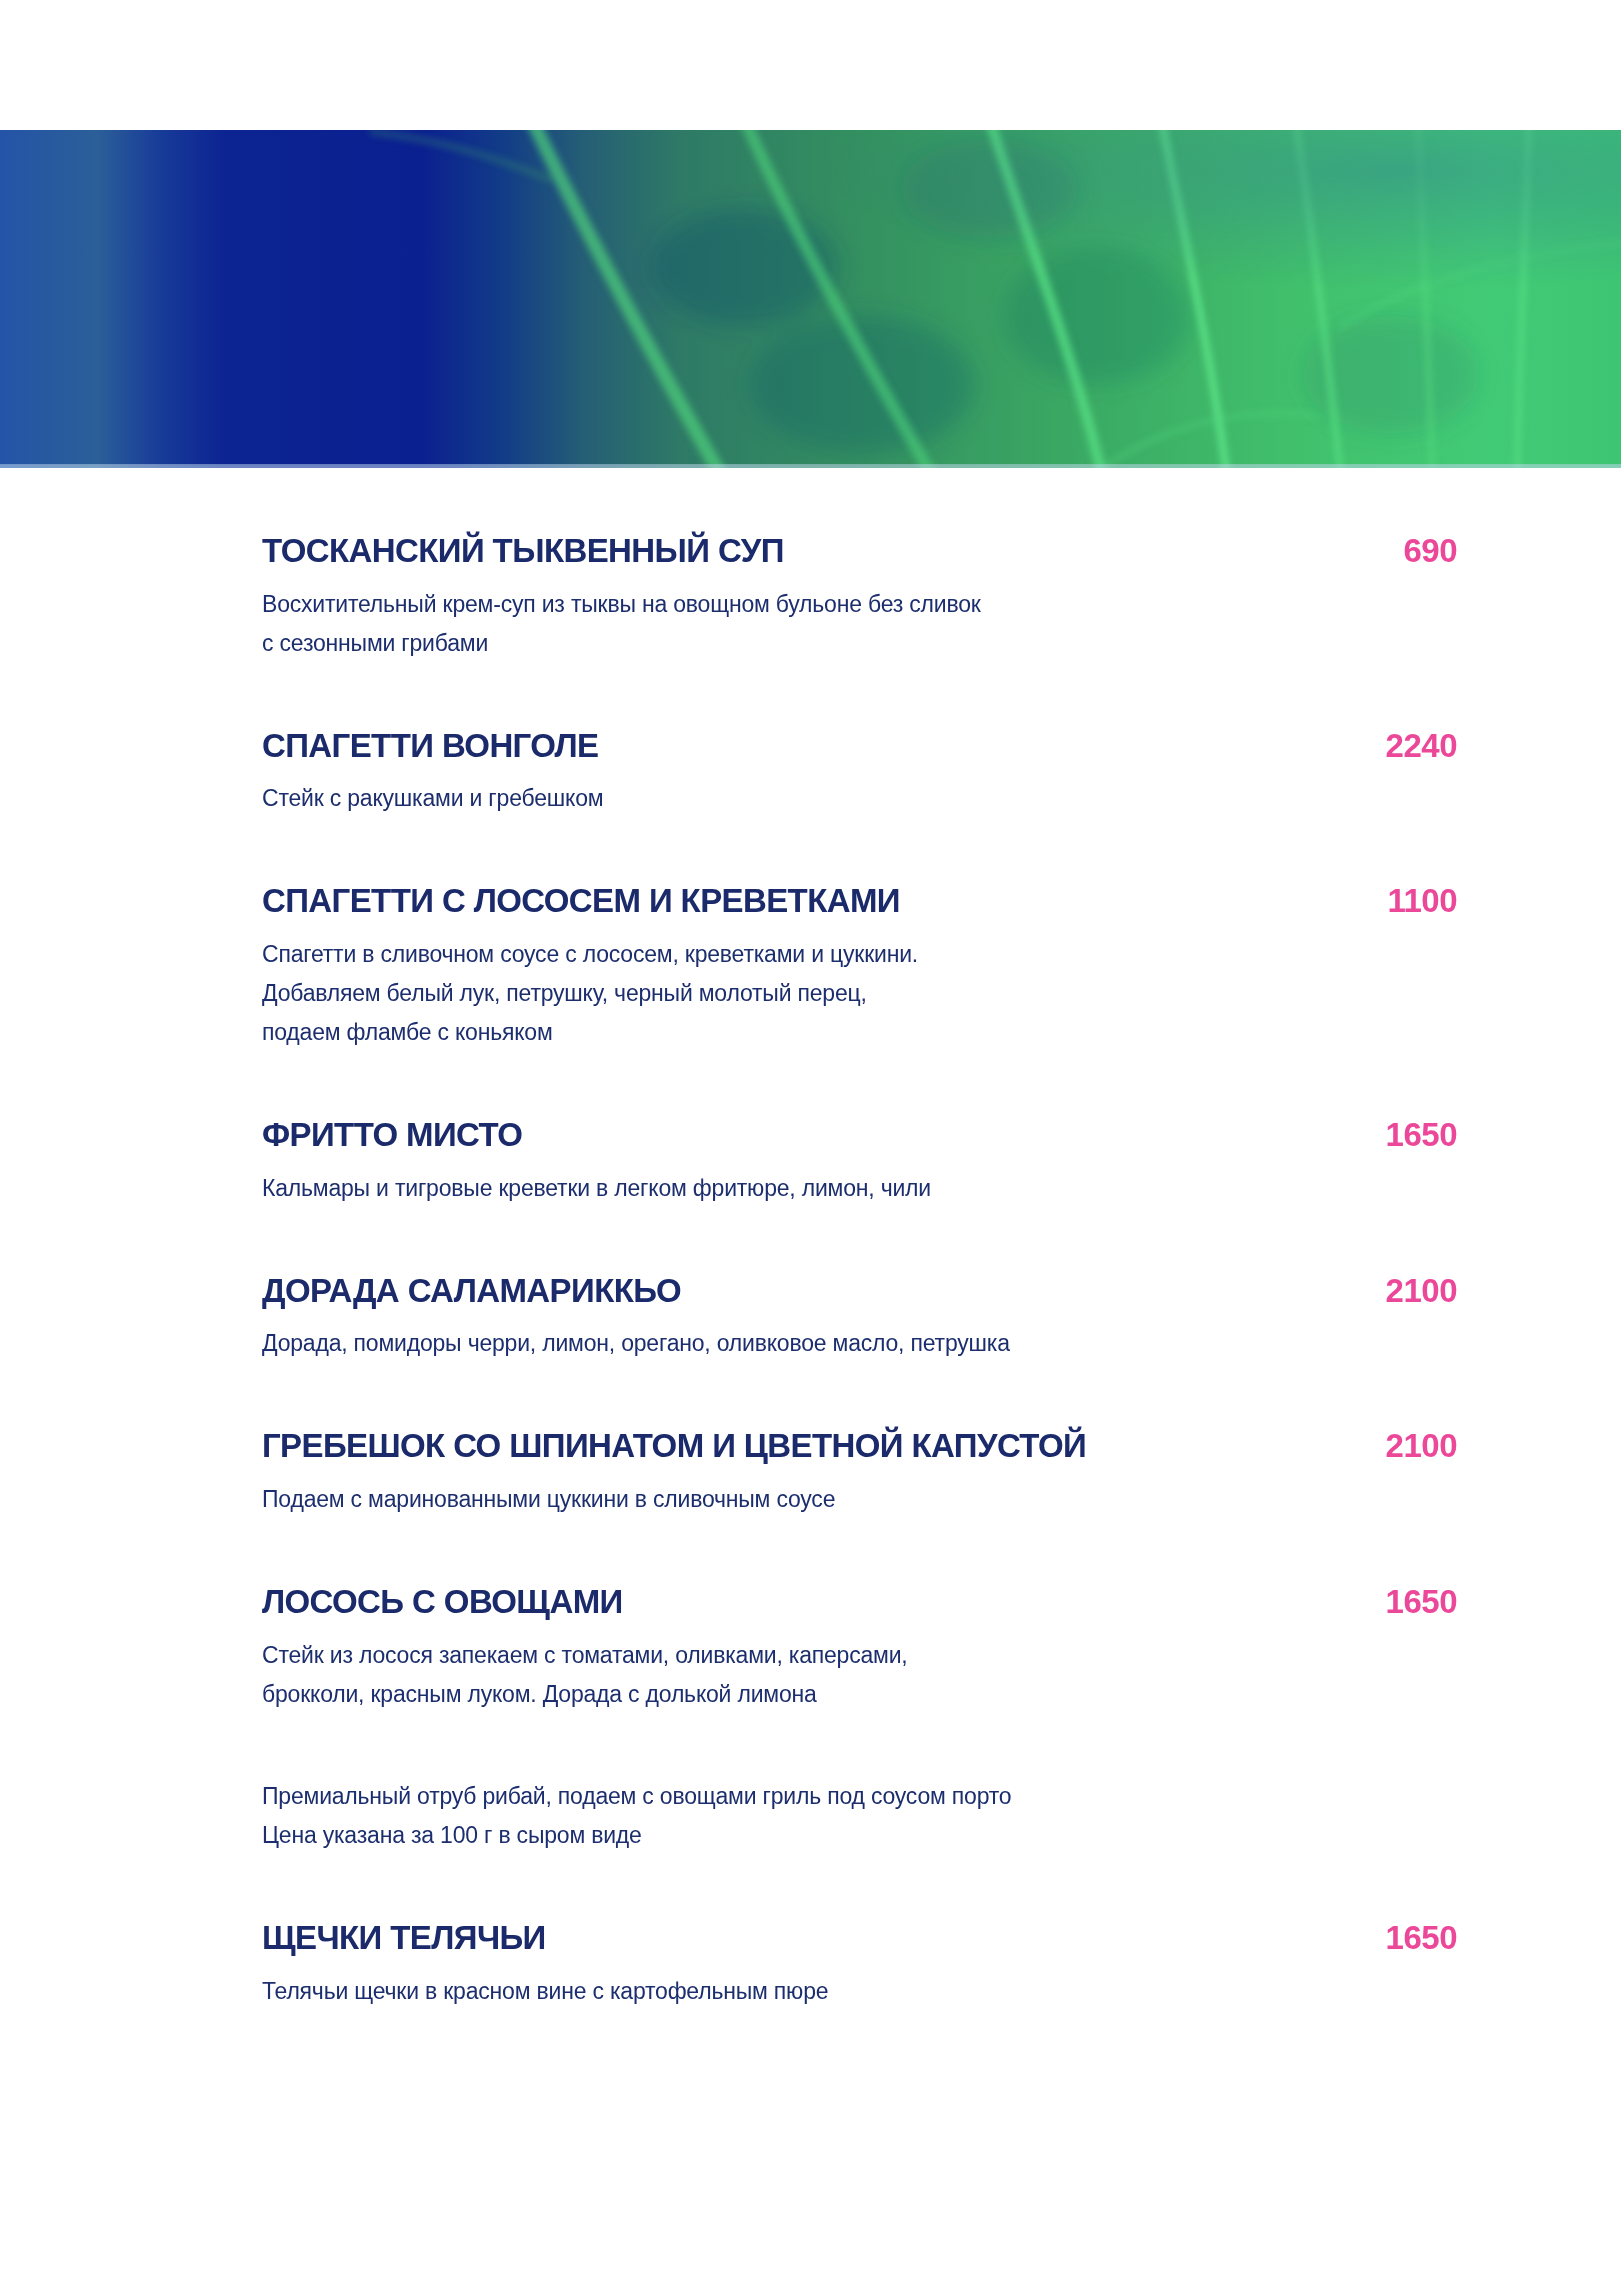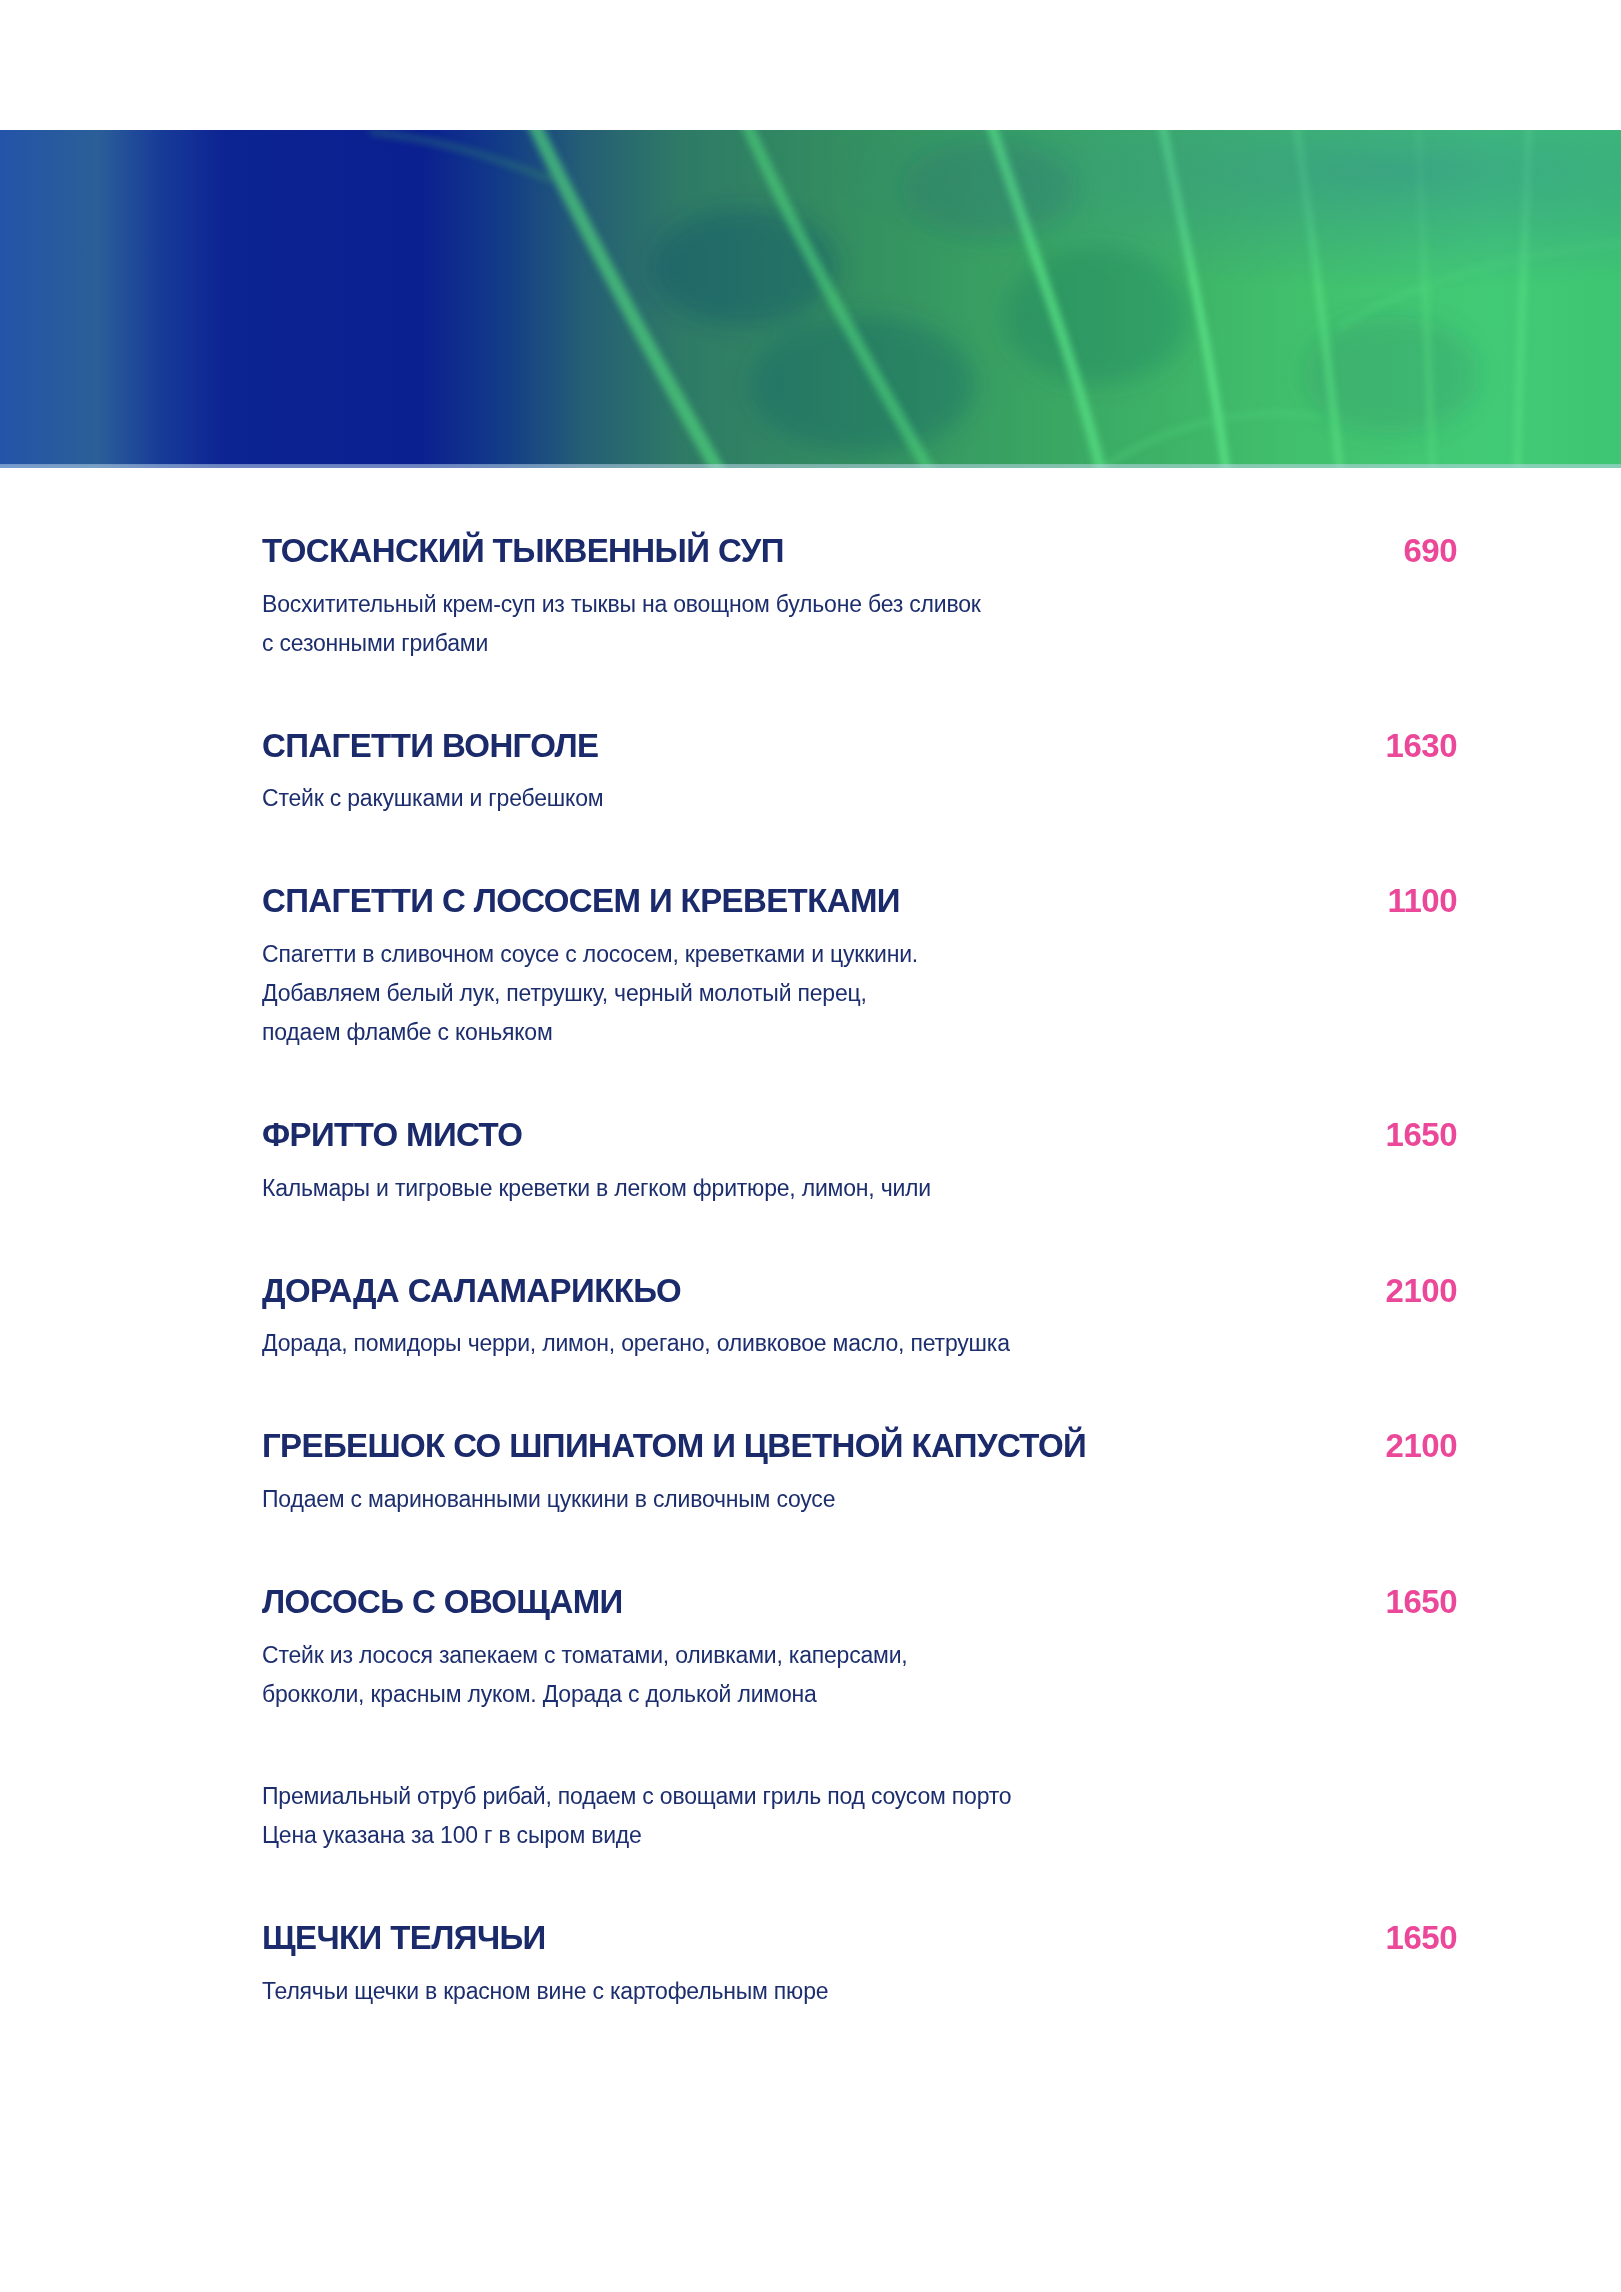--- a/index.html
+++ b/index.html
@@ -146,21 +146,21 @@
         <span class="item-name">ТОСКАНСКИЙ ТЫКВЕННЫЙ СУП</span>
         <span class="item-price">690</span>
       </div>
       <div class="item-desc">Восхитительный крем-суп из тыквы на овощном бульоне без сливок
 с сезонными грибами</div>
     </div>
 
     <div class="menu-item">
       <div class="item-row">
         <span class="item-name">СПАГЕТТИ ВОНГОЛЕ</span>
-        <span class="item-price">1630</span>
+        <span class="item-price">2240</span>
       </div>
       <div class="item-desc">Стейк с ракушками и гребешком</div>
     </div>
 
     <div class="menu-item">
       <div class="item-row">
         <span class="item-name">СПАГЕТТИ С ЛОСОСЕМ И КРЕВЕТКАМИ</span>
         <span class="item-price">1100</span>
       </div>
       <div class="item-desc">Спагетти в сливочном соусе с лососем, креветками и цуккини.

